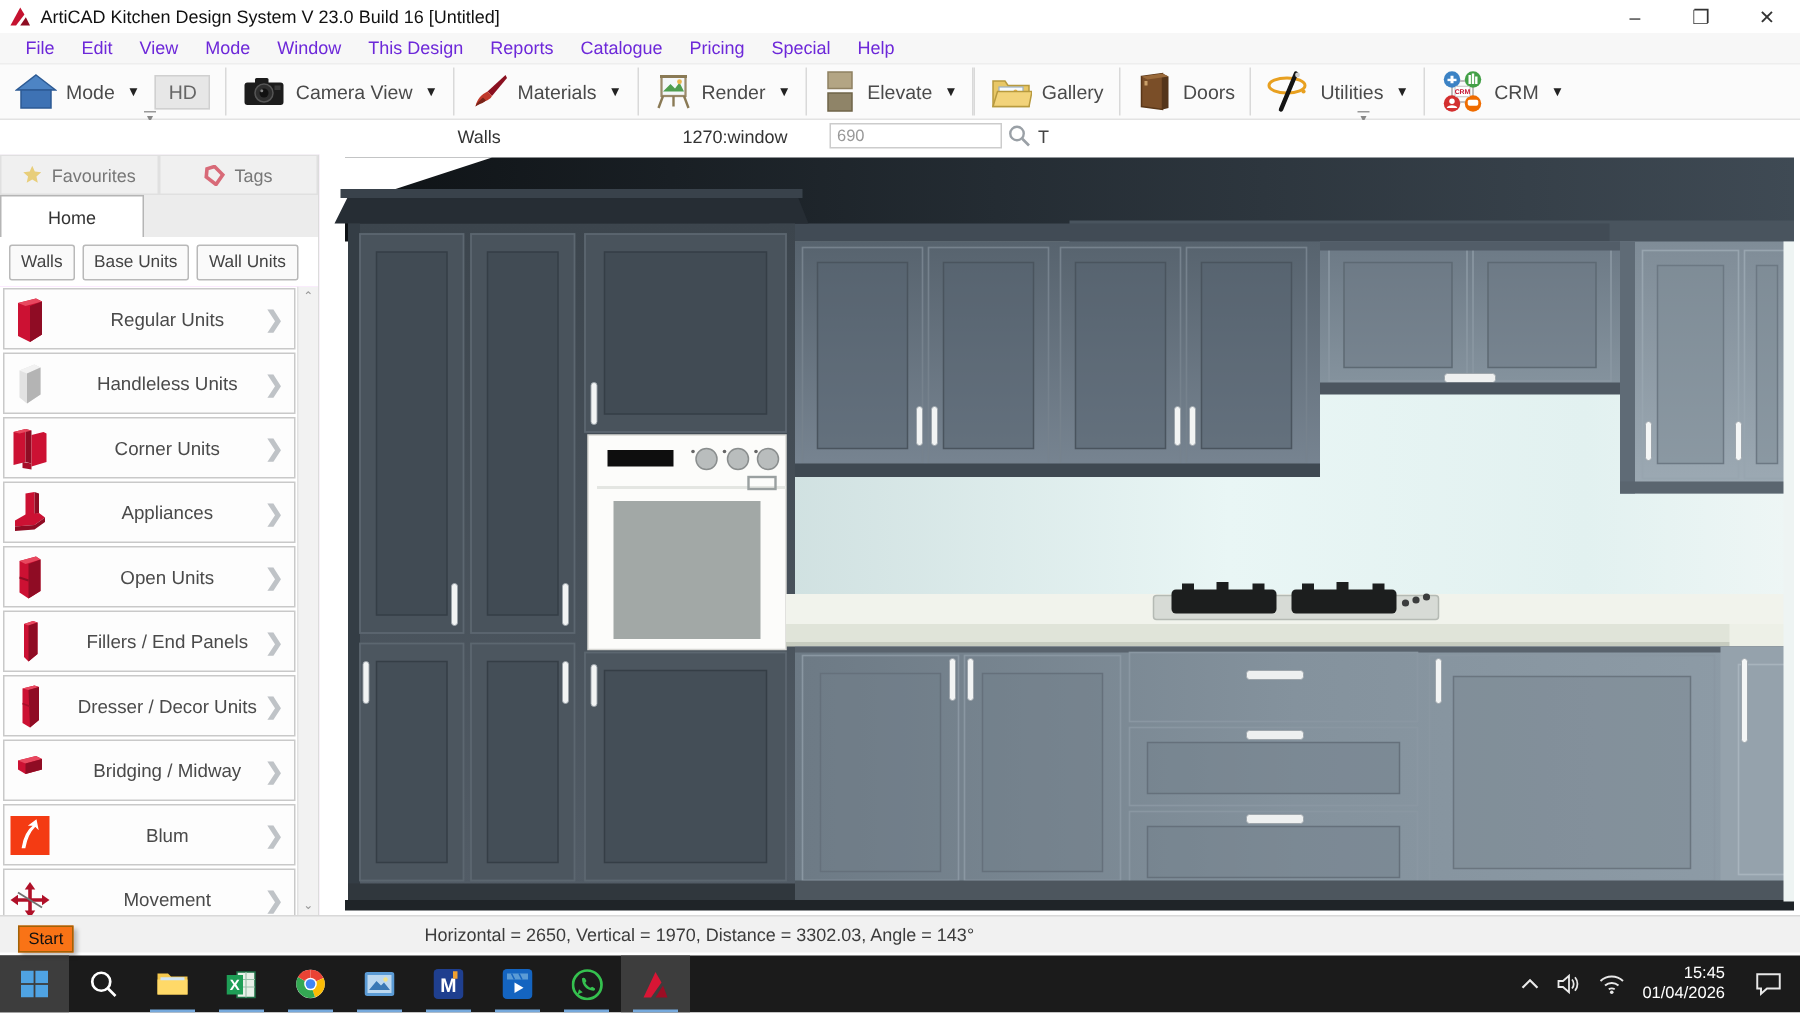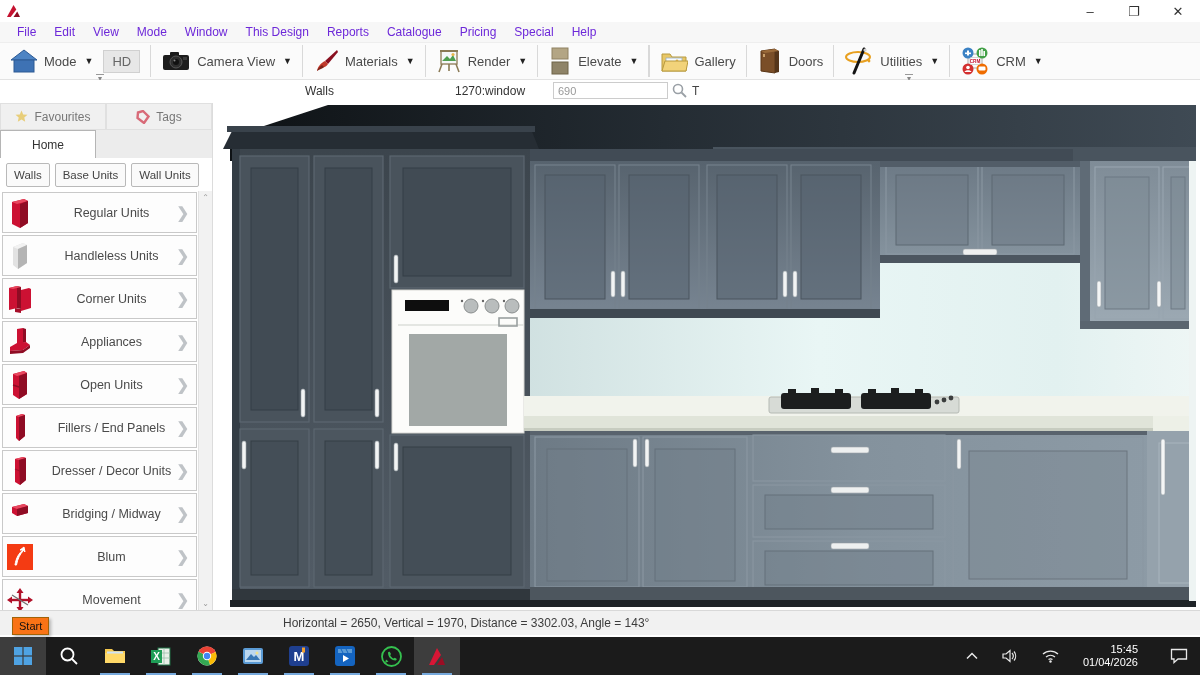--- a/index.html
+++ b/index.html
@@ -63,32 +63,33 @@
   .status-text { position:absolute; left:283px; top:5px; }
 
   
   .start-tip { position:absolute; left:12px; top:617px; background:#f97316; border:1px solid #a16207; box-shadow:2px 2px 3px rgba(0,0,0,.25); font-size:11px; color:#111; padding:2px 6px; z-index:5; }
 
   
   .taskbar { height:38px; background:#1b1b1b; display:flex; align-items:stretch; position:absolute; left:0; right:0; bottom:0; }
   .task-btn { width:46px; display:flex; align-items:center; justify-content:center; position:relative; }
   .task-btn.active { background:#3d3d3d; }
   .task-btn .underline { position:absolute; bottom:0; left:8px; right:8px; height:2px; background:#76a9dc; }
-  .tray { margin-left:auto; display:flex; align-items:center; gap:24px; padding-right:12px; color:#e8e8e8; }
+  .tray { margin-left:auto; display:flex; align-items:center; gap:12px; padding-right:12px; color:#e8e8e8; }
   .tray-clock { text-align:right; font-size:11px; line-height:13px; color:#fff; }
   .tray-ico { display:flex; align-items:center; }
 </style>
 </head>
 <body>
 
 <div class="titlebar">
   <svg class="logo" viewBox="0 0 16 15">
     <polygon points="1,14 8,1 11,6 5,14" fill="#c51230"></polygon>
     <polygon points="8,14 12,8 15,14" fill="#8e0c22"></polygon>
   </svg>
+  <span>ArtiCAD Kitchen Design System  V 23.0 Build 16   [Untitled]</span>
   <div class="win-controls">
     <div class="win-btn">–</div>
     <div class="win-btn">❐</div>
     <div class="win-btn">✕</div>
   </div>
 </div>
 
 <div class="menubar">
   <span class="menu-item">File</span>
   <span class="menu-item">Edit</span>

